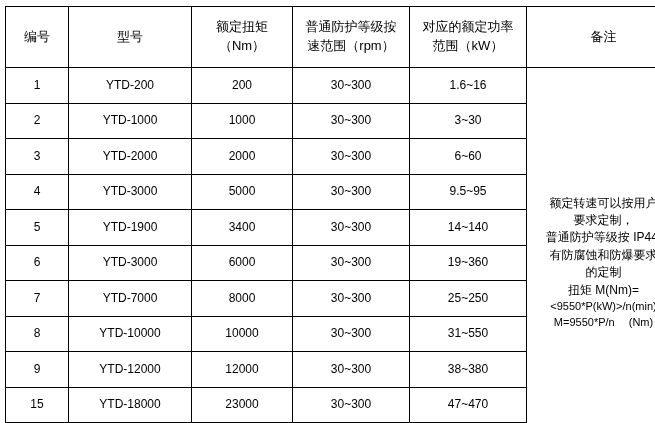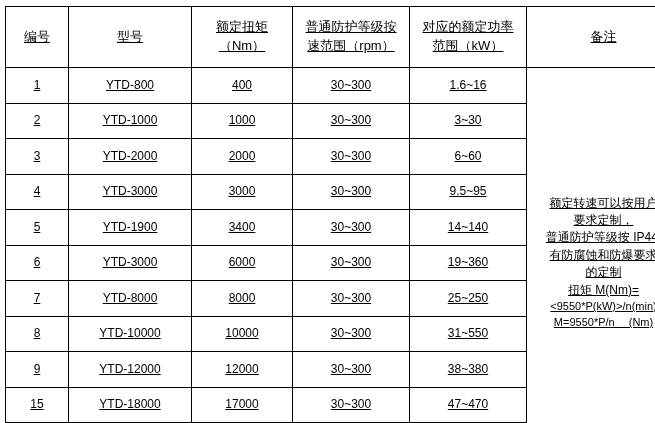--- a/index.html
+++ b/index.html
@@ -12,21 +12,20 @@
     height: 423px;
     font-family: "Liberation Sans", sans-serif;
     color: #000000;
   }
   .sheet {
     position: relative;
     width: 655px;
     height: 423px;
     box-sizing: border-box;
     padding: 6px 5px 14px 5px;
-    text-decoration: underline;
   }
   table.spec {
     border-collapse: collapse;
     width: 645px;
     table-layout: fixed;
   }
   table.spec th,
   table.spec td {
     border: 1px solid #000000;
     text-align: center;
@@ -93,22 +92,22 @@
           <span class="hdr-line">范围（kW）</span>
         </th>
         <th class="col-note">
           <span class="hdr-line">备注</span>
         </th>
       </tr>
     </thead>
     <tbody>
       <tr>
         <td>1</td>
-        <td>YTD-800</td>
-        <td>400</td>
+        <td>YTD-200</td>
+        <td>200</td>
         <td>30~300</td>
         <td>1.6~16</td>
         <td class="note-cell" rowspan="11">
           <span class="line">额定转速可以按用户</span>
           <span class="line">要求定制，</span>
           <span class="line">普通防护等级按 IP44,</span>
           <span class="line">有防腐蚀和防爆要求</span>
           <span class="line">的定制</span>
           <span class="line">扭矩 M(Nm)=</span>
           <span class="line small">&lt;9550*P(kW)&gt;/n(min)</span>
@@ -125,41 +124,41 @@
       <tr>
         <td>3</td>
         <td>YTD-2000</td>
         <td>2000</td>
         <td>30~300</td>
         <td>6~60</td>
       </tr>
       <tr>
         <td>4</td>
         <td>YTD-3000</td>
-        <td>3000</td>
+        <td>5000</td>
         <td>30~300</td>
         <td>9.5~95</td>
       </tr>
       <tr>
         <td>5</td>
         <td>YTD-1900</td>
         <td>3400</td>
         <td>30~300</td>
         <td>14~140</td>
       </tr>
       <tr>
         <td>6</td>
         <td>YTD-3000</td>
         <td>6000</td>
         <td>30~300</td>
         <td>19~360</td>
       </tr>
       <tr>
         <td>7</td>
-        <td>YTD-8000</td>
+        <td>YTD-7000</td>
         <td>8000</td>
         <td>30~300</td>
         <td>25~250</td>
       </tr>
       <tr>
         <td>8</td>
         <td>YTD-10000</td>
         <td>10000</td>
         <td>30~300</td>
         <td>31~550</td>
@@ -167,21 +166,21 @@
       <tr>
         <td>9</td>
         <td>YTD-12000</td>
         <td>12000</td>
         <td>30~300</td>
         <td>38~380</td>
       </tr>
       <tr>
         <td>15</td>
         <td>YTD-18000</td>
-        <td>17000</td>
+        <td>23000</td>
         <td>30~300</td>
         <td>47~470</td>
       </tr>
       <tr>
         <td>11</td>
         <td>YTD-20000</td>
         <td>20000</td>
         <td>25~250</td>
         <td>52~520</td>
       </tr>

